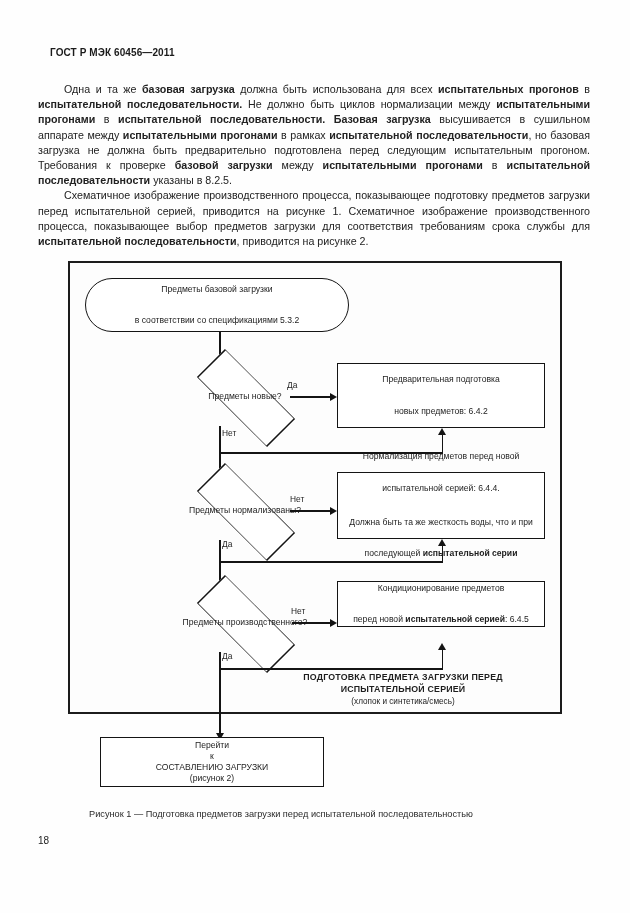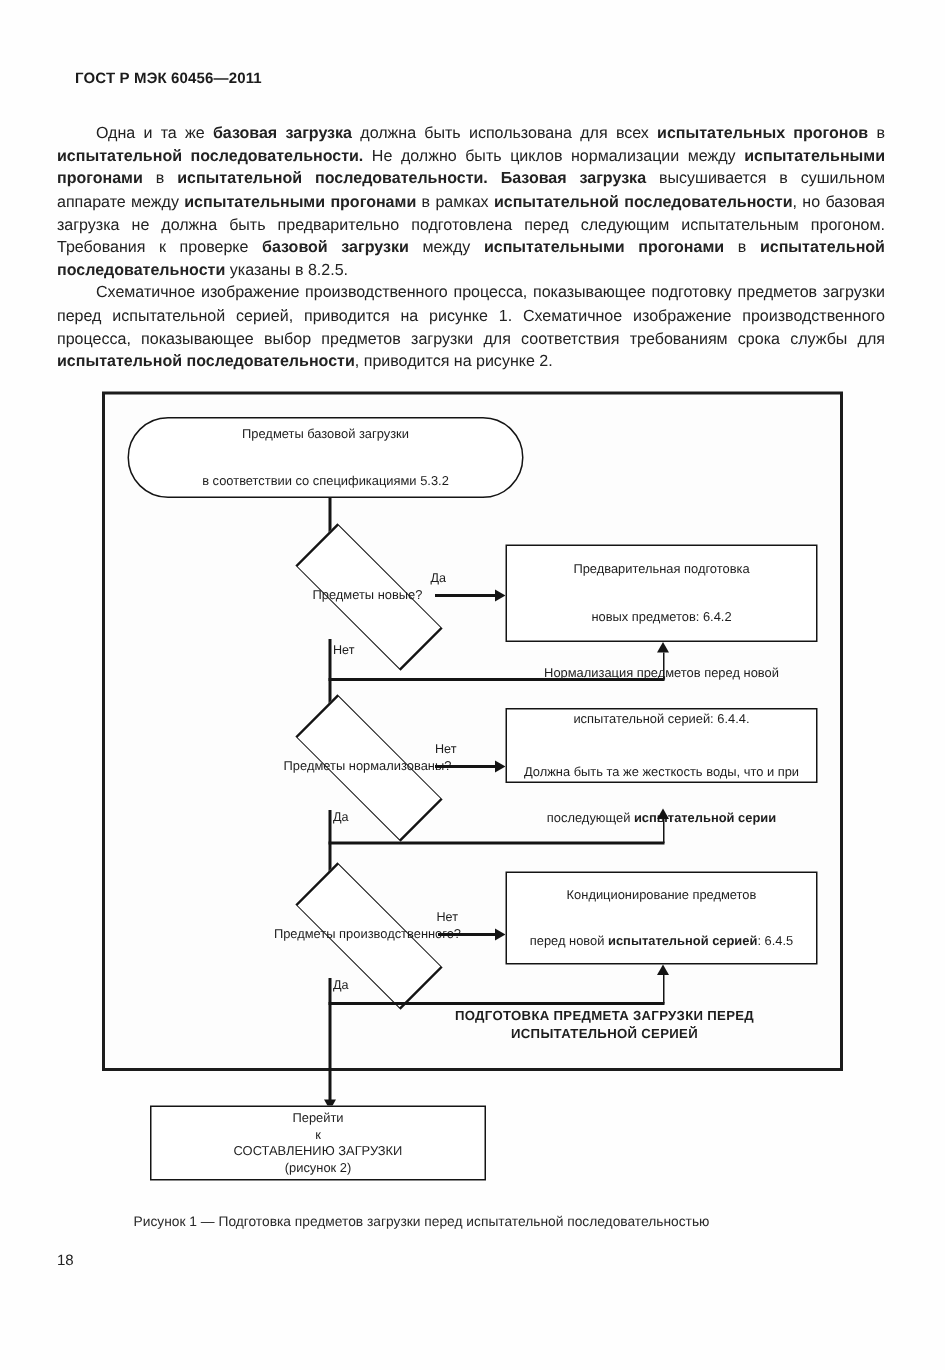--- a/index.html
+++ b/index.html
@@ -253,21 +253,21 @@
     <div class="diamond-label">
       <span class="ln">Предметы</span>
       <span class="ln">нормализованы?</span>
     </div>
   </div>
 
   <div class="hline" style="left:290px; top:510px; width:43px;"></div>
   <div class="arrow-right" style="left:330px; top:506.5px;"></div>
   <div class="edge-label" style="left:290px; top:494px;">Нет</div>
 
-  <div class="node" style="left:337px; top:472px; width:208px; height:50px;">
+  <div class="node" style="left:337px; top:472px; width:208px; height:67px;">
     <span class="ln">Нормализация предметов перед новой</span>
     <span class="ln">испытательной серией: 6.4.4.</span>
     <span class="ln" style="margin-top:3px;">Должна быть та же жесткость воды, что и при</span>
     <span class="ln">
       <span>последующей </span><b>испытательной серии</b>
     </span>
   </div>
 
   <div class="edge-label" style="left:222px; top:539px;">Да</div>
   <div class="vline" style="left:219px; top:540px; height:51px;"></div>
@@ -282,38 +282,39 @@
     <div class="diamond-label">
       <span class="ln">Предметы</span>
       <span class="ln">производственного?</span>
     </div>
   </div>
 
   <div class="hline" style="left:292px; top:622px; width:41px;"></div>
   <div class="arrow-right" style="left:330px; top:618.5px;"></div>
   <div class="edge-label" style="left:291px; top:606px;">Нет</div>
 
-  <div class="node" style="left:337px; top:581px; width:208px; height:62px;">
+  <div class="node" style="left:337px; top:581px; width:208px; height:46px;">
     <span class="ln">Кондиционирование предметов</span>
     <span class="ln">
       <span>перед новой </span><b>испытательной серией</b><span>: 6.4.5</span>
     </span>
   </div>
 
   <div class="edge-label" style="left:222px; top:651px;">Да</div>
   <div class="vline" style="left:219px; top:652px; height:91px;"></div>
   <div class="arrow-down" style="left:215.5px; top:733px;"></div>
 
   <div class="hline" style="left:219px; top:668px; width:224px;"></div>
   <div class="vline" style="left:441.5px; top:650px; height:19px;"></div>
   <div class="arrow-up" style="left:438px; top:643px;"></div>
 
   <div class="frame-caption" style="left:252px; top:672px; width:302px;">
     <div class="cap-bold">ПОДГОТОВКА ПРЕДМЕТА ЗАГРУЗКИ ПЕРЕД</div>
     <div class="cap-bold">ИСПЫТАТЕЛЬНОЙ СЕРИЕЙ</div>
+    <div class="cap-sub">(хлопок и синтетика/смесь)</div>
   </div>
 
   <div class="final-box">
     <span class="ln">Перейти</span>
     <span class="ln">к</span>
     <span class="ln">СОСТАВЛЕНИЮ ЗАГРУЗКИ</span>
     <span class="ln">(рисунок 2)</span>
   </div>
 
   <div class="fig-caption">Рисунок 1 — Подготовка предметов загрузки перед испытательной последовательностью</div>

